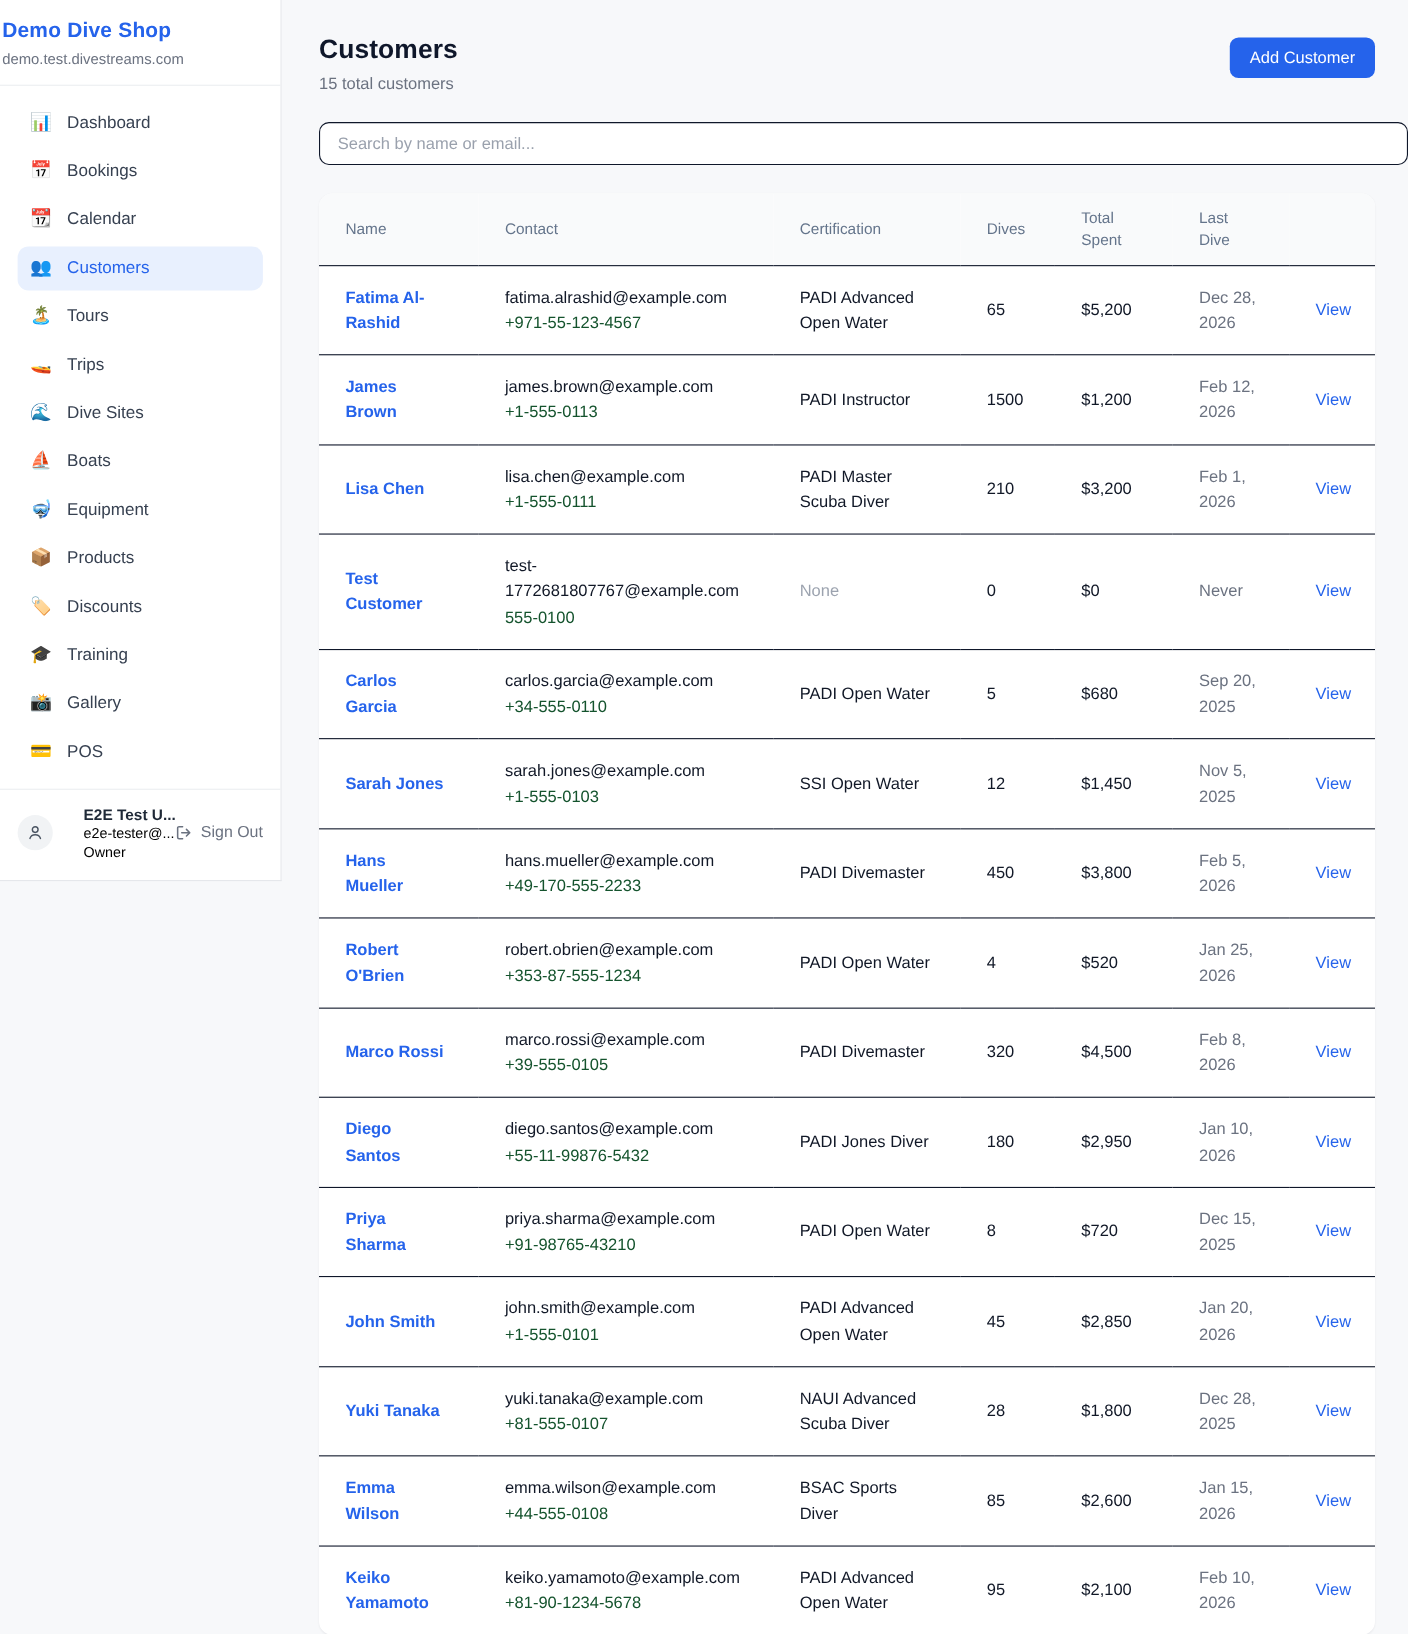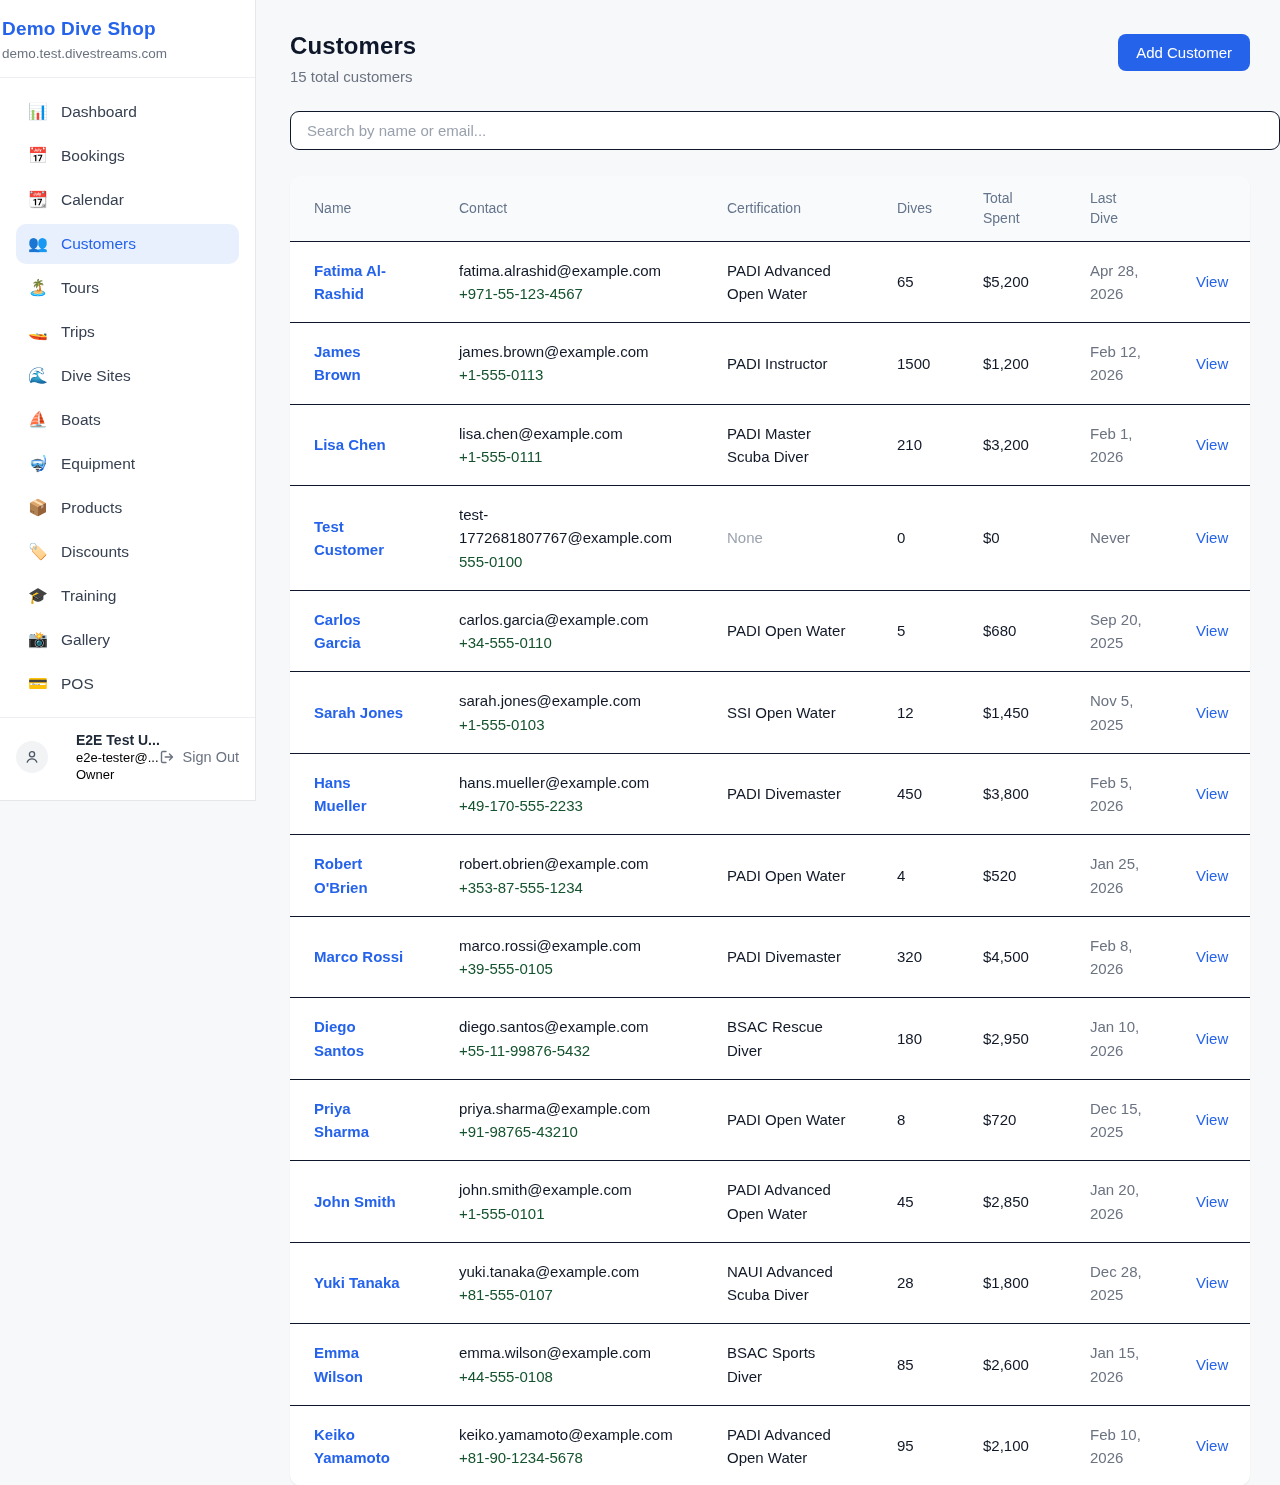--- a/index.html
+++ b/index.html
@@ -256,21 +256,21 @@
       <tbody>
           <tr>
     <td class="c-name"><a>Fatima Al-Rashid</a></td>
     <td class="c-contact">
       <div class="email">fatima.alrashid@example.com</div>
       <div class="phone">+971-55-123-4567</div>
     </td>
     <td class="c-cert"><span>PADI Advanced Open Water</span></td>
     <td class="c-dives">65</td>
     <td class="c-spent">$5,200</td>
-    <td class="c-last">Apr 28, 2026</td>
+    <td class="c-last">Dec 28, 2026</td>
     <td class="c-action"><a>View</a></td>
   </tr>
           <tr>
     <td class="c-name"><a>James Brown</a></td>
     <td class="c-contact">
       <div class="email">james.brown@example.com</div>
       <div class="phone">+1-555-0113</div>
     </td>
     <td class="c-cert"><span>PADI Instructor</span></td>
     <td class="c-dives">1500</td>
@@ -361,21 +361,21 @@
     <td class="c-spent">$4,500</td>
     <td class="c-last">Feb 8, 2026</td>
     <td class="c-action"><a>View</a></td>
   </tr>
           <tr>
     <td class="c-name"><a>Diego Santos</a></td>
     <td class="c-contact">
       <div class="email">diego.santos@example.com</div>
       <div class="phone">+55-11-99876-5432</div>
     </td>
-    <td class="c-cert"><span>BSAC Rescue Diver</span></td>
+    <td class="c-cert"><span>PADI Jones Diver</span></td>
     <td class="c-dives">180</td>
     <td class="c-spent">$2,950</td>
     <td class="c-last">Jan 10, 2026</td>
     <td class="c-action"><a>View</a></td>
   </tr>
           <tr>
     <td class="c-name"><a>Priya Sharma</a></td>
     <td class="c-contact">
       <div class="email">priya.sharma@example.com</div>
       <div class="phone">+91-98765-43210</div>

